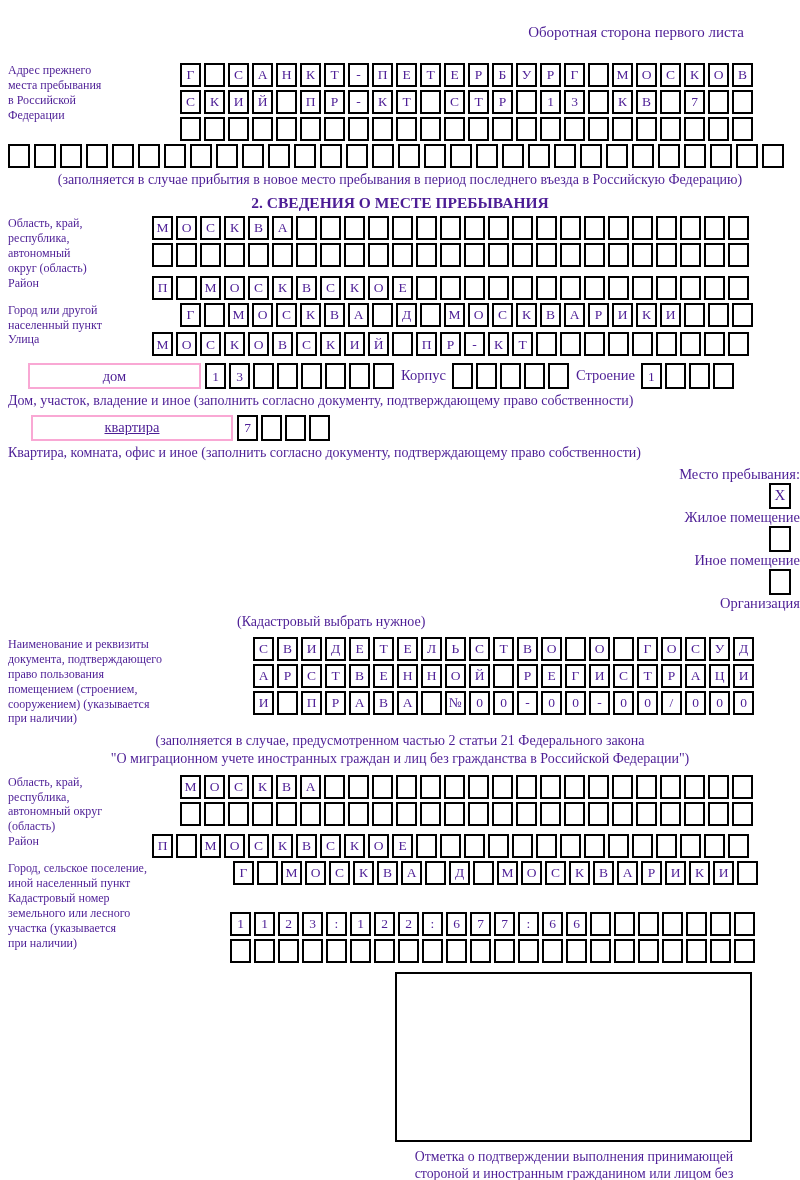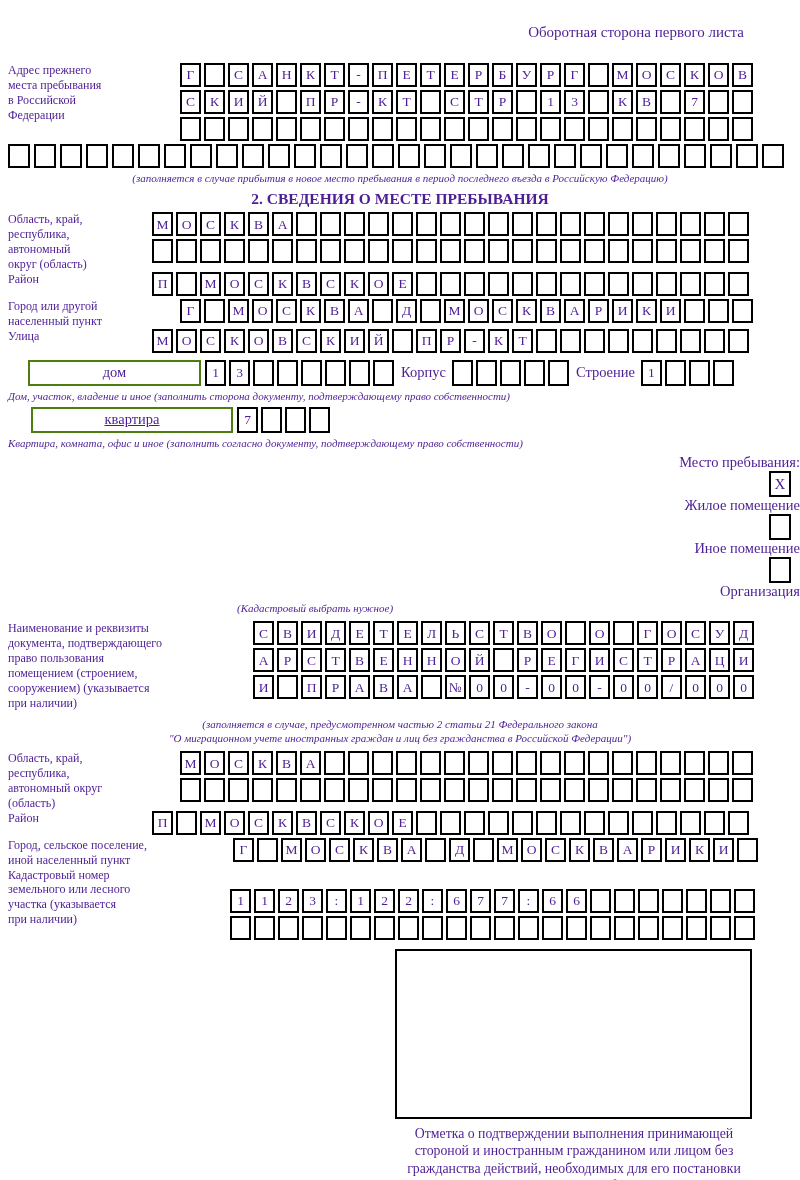--- a/index.html
+++ b/index.html
@@ -24,25 +24,25 @@
   .grid-row { display:flex; margin-bottom:3px; }
   .cell {
     flex:0 0 21px; width:21px; height:24px; border:2px solid #000; margin-right:3px;
     display:flex; align-items:center; justify-content:center;
     font-size:13.5px; line-height:1;
   }
   .tall .cell { height:26px; }
   .full { margin-left:8px; }
   .full .cell { flex:0 0 22px; width:22px; margin-right:4px; }
 
-  .note { font-size:11px; line-height:1.3;font-style:italic; }
+  .note { font-size:14px; line-height:1.3; }
   .center { text-align:center; }
   .sect-title { text-align:center; font-weight:bold; font-size:15.5px; margin-top:5px; }
 
-  .wide-box { border:2px solid #4d7c0f; height:26px; display:flex; align-items:center;
+  .wide-box { border:2px solid #f9a8d4; height:26px; display:flex; align-items:center;
     justify-content:center; font-size:14.5px; flex:0 0 auto; margin-right:4px; }
   .dom-box { width:173px; } .kv-box { width:202px;text-decoration:underline; }
   .inline-lbl { font-size:14.5px; padding:4px 6px 0 4px; flex:0 0 auto; }
 
   .mesto { font-size:14.5px; align-items:flex-end; margin-top:4px;flex-direction:column; }
   .chk { width:22px; height:26px; border:2px solid #000; display:flex; align-items:center;
     justify-content:center; font-size:15px; margin:0 9px; flex:0 0 auto; }
   .gap-lg { margin-left:26px; }
   .mesto-note { padding-left:237px; margin-top:1px; }
 
@@ -358,21 +358,21 @@
         <span class="cell"></span>
       </div>
     <div class="inline-lbl">Строение</div>
     <div class="grid-row">
         <span class="cell">1</span>
         <span class="cell"></span>
         <span class="cell"></span>
         <span class="cell"></span>
       </div>
   </div>
-  <div class="note ml8">Дом, участок, владение и иное (заполнить сторона документу, подтверждающему право собственности)</div>
+  <div class="note ml8">Дом, участок, владение и иное (заполнить согласно документу, подтверждающему право собственности)</div>
 
   <div class="flexrow ml31 mt4 tall">
     <div class="wide-box kv-box">квартира</div>
     <div class="grid-row">
         <span class="cell">7</span>
         <span class="cell"></span>
         <span class="cell"></span>
         <span class="cell"></span>
       </div>
   </div>

